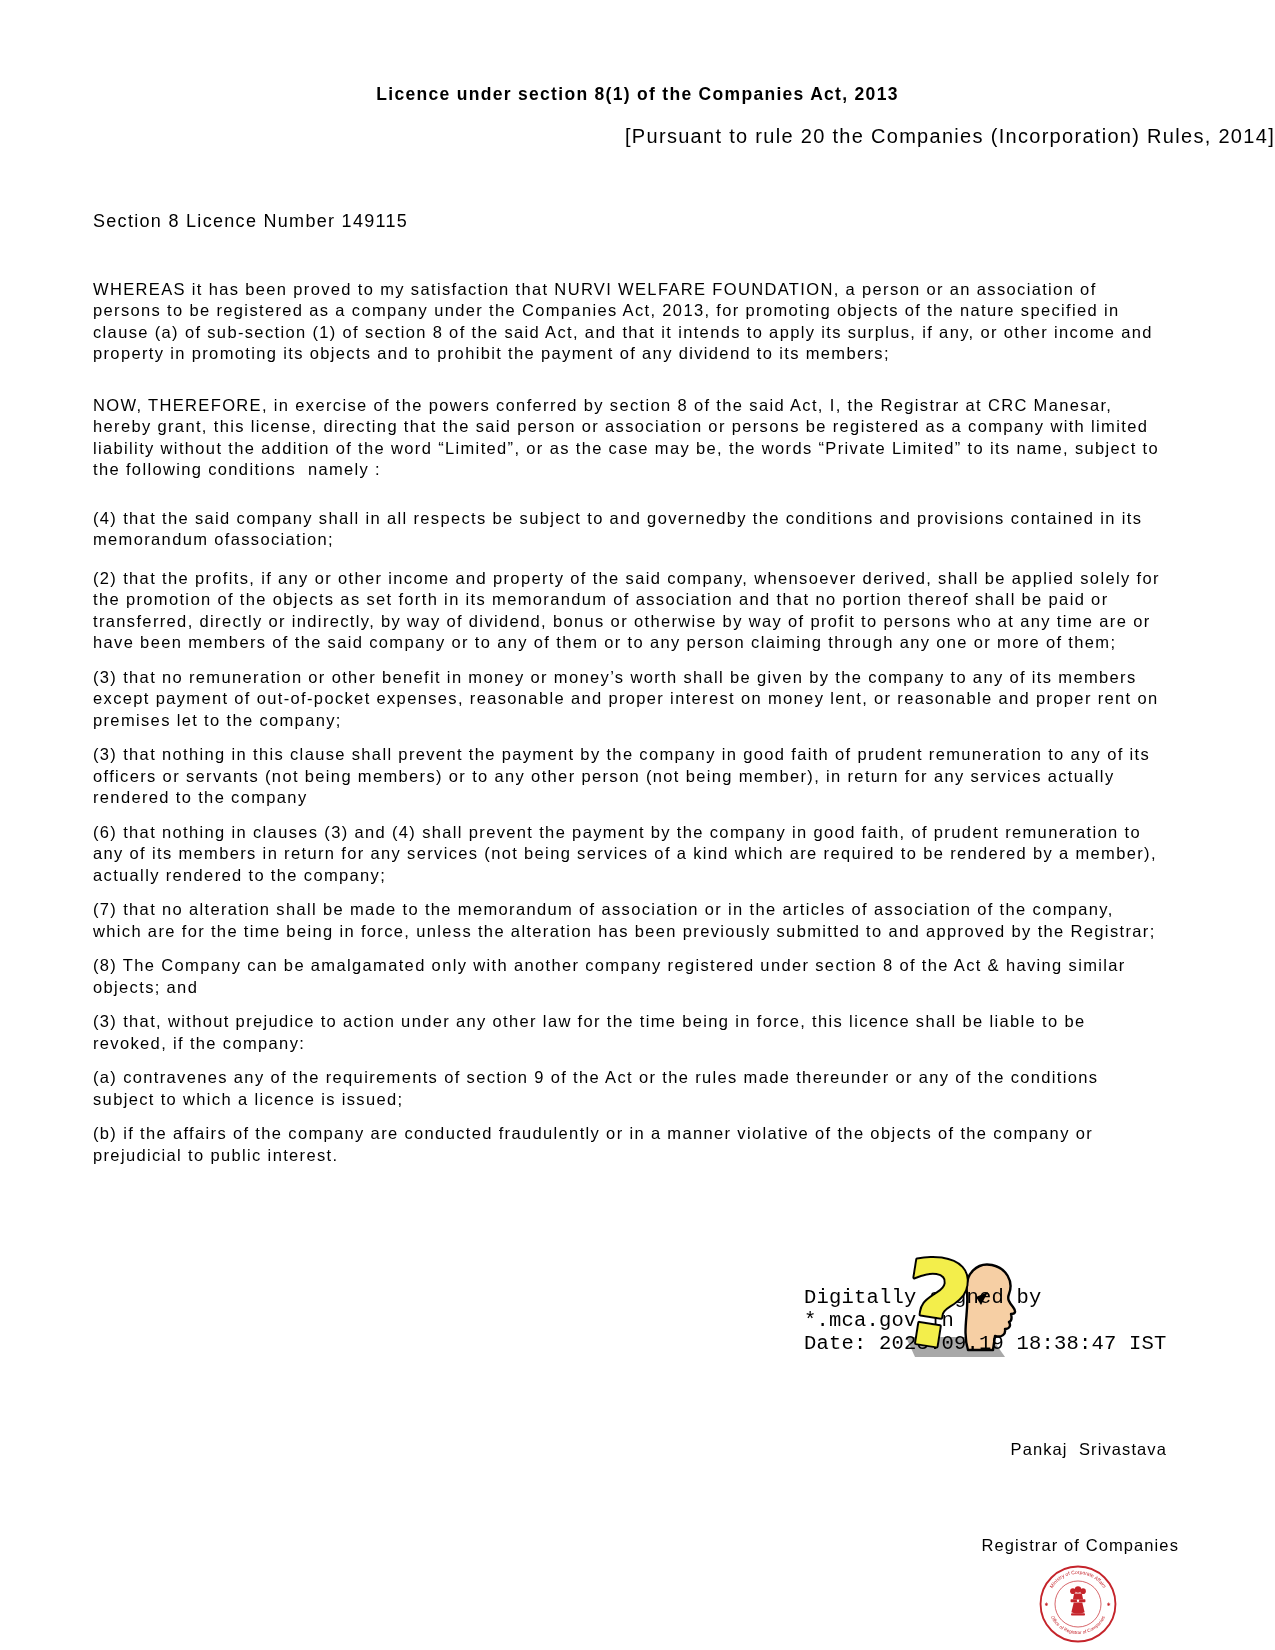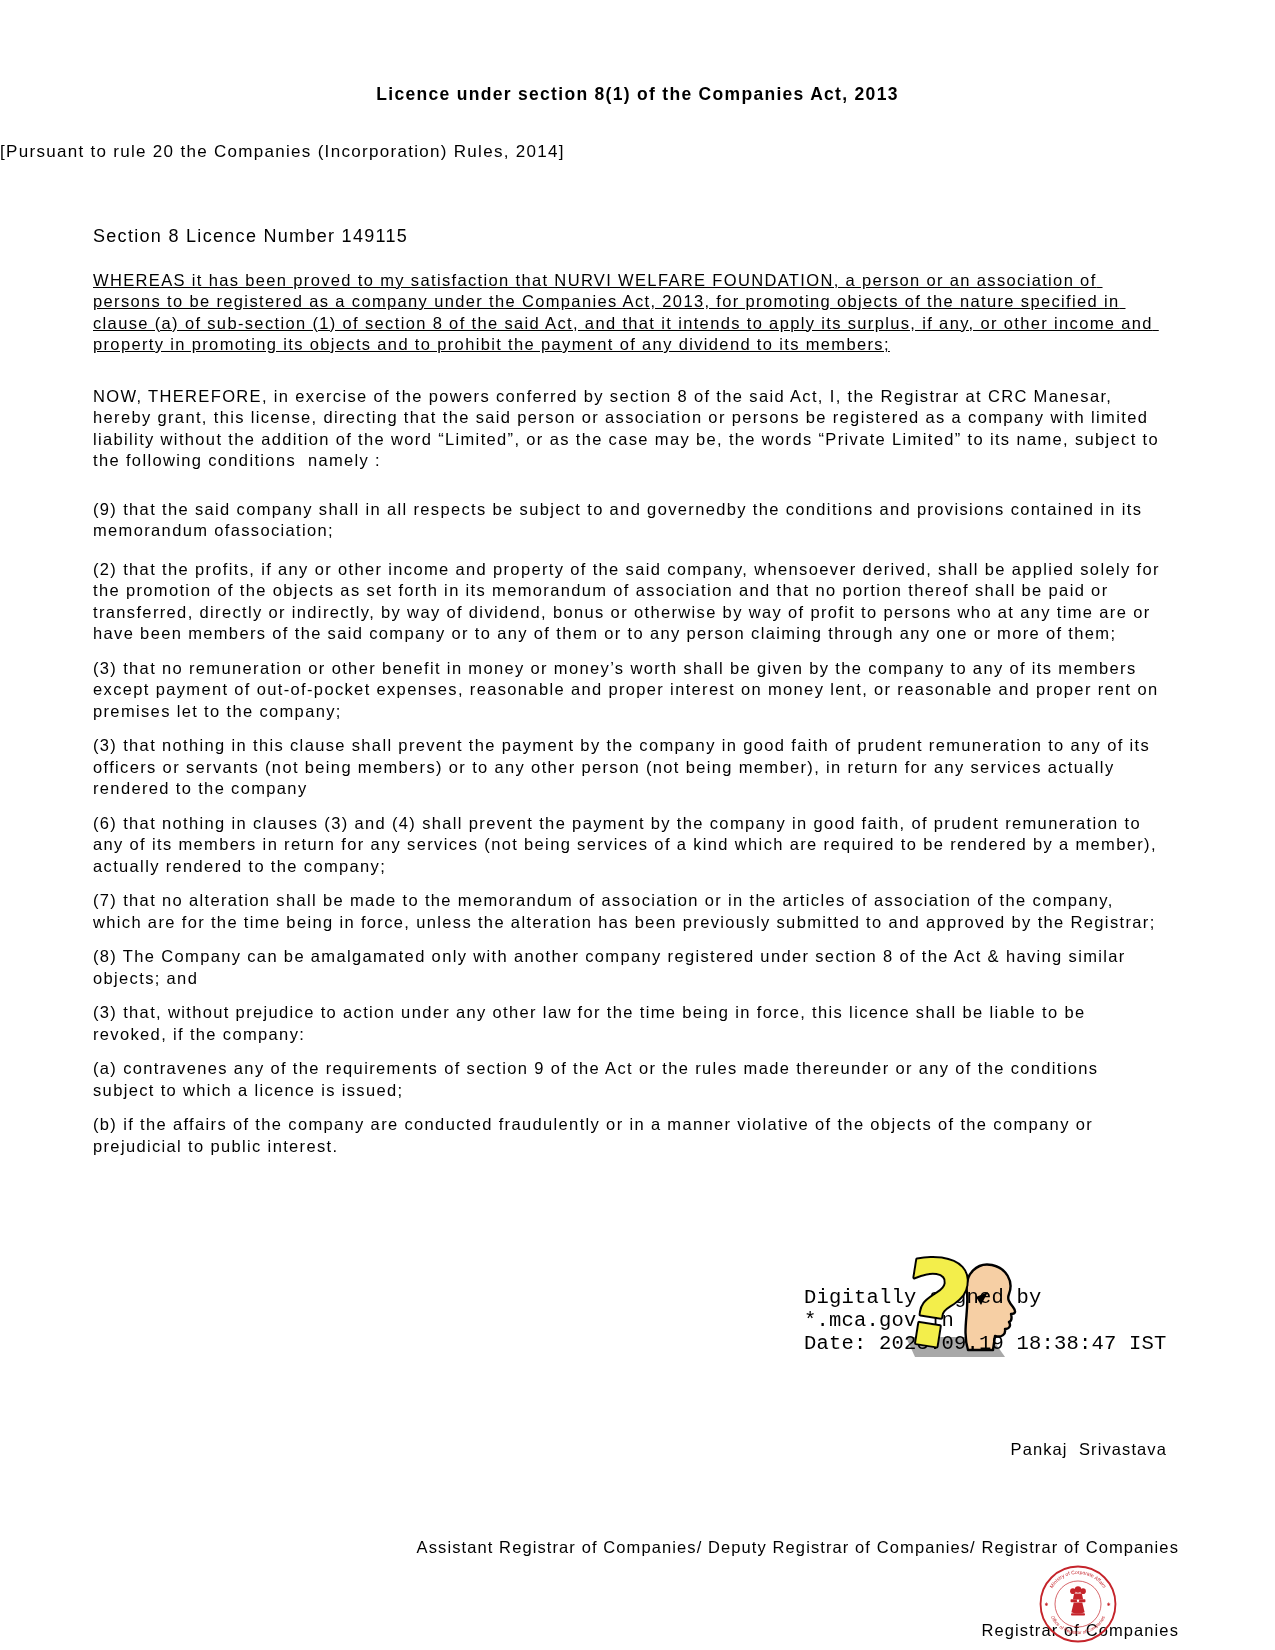--- a/index.html
+++ b/index.html
@@ -16,43 +16,43 @@
   .doc-head{width:1275px;}
   .title{
     padding-top:84px;
     text-align:center;
     font-size:17.5px;font-weight:bold;
     letter-spacing:1.3px;
     line-height:21.5px;
     white-space:pre-wrap;
   }
   .subtitle{
-    margin-top:35px;
-    text-align:left;
-    font-size:17px;
+    margin-top:20px;
+    text-align:right;
+    font-size:20px;
     letter-spacing:1.3px;
     line-height:21.5px;
     white-space:pre-wrap;
   }
   .content{
     padding:0 112px 0 93px;
   }
   .licence-line{
     margin-top:64px;
     font-size:18px;letter-spacing:1.3px;line-height:21.5px;
     white-space:pre-wrap;
   }
   .content p{
     margin:13px 0 0 0;
     font-size:16.5px;
     letter-spacing:1.35px;
     line-height:21.5px;
     white-space:pre-wrap;
   }
-  .content p.p-whereas{margin-top:22px;text-decoration:underline;}
+  .content p.p-whereas{margin-top:46px;}
   .content p.p-now{margin-top:30px;}
   .content p.p-c1{margin-top:27px;}
   .content p.p-c2{margin-top:17px;}
 
   .sig-cert{
     position:absolute;left:805px;top:1238px;z-index:2;
     font-size:15px;line-height:22px;letter-spacing:0.2px;
     white-space:pre-wrap;
   }
   .sig-digital{
@@ -83,21 +83,21 @@
 
   <div class="doc-head">
     <div class="title">Licence under section 8(1) of the Companies Act, 2013</div>
     <div class="subtitle">[Pursuant to rule 20 the Companies (Incorporation) Rules, 2014]</div>
   </div>
 
   <div class="content">
     <div class="licence-line">Section 8 Licence Number 149115</div>
     <p class="p-whereas">WHEREAS it has been proved to my satisfaction that NURVI WELFARE FOUNDATION, a person or an association of persons to be registered as a company under the Companies Act, 2013, for promoting objects of the nature specified in clause (a) of sub-section (1) of section 8 of the said Act, and that it intends to apply its surplus, if any, or other income and property in promoting its objects and to prohibit the payment of any dividend to its members;</p>
     <p class="p-now">NOW, THEREFORE, in exercise of the powers conferred by section 8 of the said Act, I, the Registrar at CRC Manesar, hereby grant, this license, directing that the said person or association or persons be registered as a company with limited liability without the addition of the word “Limited”, or as the case may be, the words “Private Limited” to its name, subject to the following conditions  namely :</p>
-    <p class="p-c1">(9) that the said company shall in all respects be subject to and governedby the conditions and provisions contained in its memorandum ofassociation;</p>
+    <p class="p-c1">(4) that the said company shall in all respects be subject to and governedby the conditions and provisions contained in its memorandum ofassociation;</p>
     <p class="p-c2">(2) that the profits, if any or other income and property of the said company, whensoever derived, shall be applied solely for the promotion of the objects as set forth in its memorandum of association and that no portion thereof shall be paid or transferred, directly or indirectly, by way of dividend, bonus or otherwise by way of profit to persons who at any time are or have been members of the said company or to any of them or to any person claiming through any one or more of them;</p>
     <p>(3) that no remuneration or other benefit in money or money’s worth shall be given by the company to any of its members except payment of out-of-pocket expenses, reasonable and proper interest on money lent, or reasonable and proper rent on premises let to the company;</p>
     <p>(3) that nothing in this clause shall prevent the payment by the company in good faith of prudent remuneration to any of its officers or servants (not being members) or to any other person (not being member), in return for any services actually rendered to the company</p>
     <p>(6) that nothing in clauses (3) and (4) shall prevent the payment by the company in good faith, of prudent remuneration to any of its members in return for any services (not being services of a kind which are required to be rendered by a member), actually rendered to the company;</p>
     <p>(7) that no alteration shall be made to the memorandum of association or in the articles of association of the company, which are for the time being in force, unless the alteration has been previously submitted to and approved by the Registrar;</p>
     <p>(8) The Company can be amalgamated only with another company registered under section 8 of the Act &amp; having similar objects; and</p>
     <p>(3) that, without prejudice to action under any other law for the time being in force, this licence shall be liable to be revoked, if the company:</p>
     <p>(a) contravenes any of the requirements of section 9 of the Act or the rules made thereunder or any of the conditions subject to which a licence is issued;</p>
     <p>(b) if the affairs of the company are conducted fraudulently or in a manner violative of the objects of the company or prejudicial to public interest.</p>
   </div>
@@ -114,21 +114,20 @@
              C 111 79, 107 83, 100 81 L 98 95 L 73 95 C 67 76, 74 56, 72 38 Z" fill="#f6cfa4" stroke="#000" stroke-width="2.4" stroke-linejoin="round"></path>
     <polygon points="81,42 93,37 86,50" fill="#000"></polygon>
   </svg>
 
   <svg class="sig-icon-front" width="100" height="105" viewBox="0 0 100 105" aria-hidden="true">
     <text x="44" y="94" text-anchor="middle" transform="rotate(9 44 50)" font-family="'DejaVu Sans', sans-serif" font-size="118" font-weight="bold" fill="#f3ee4b" stroke="#000" stroke-width="4" paint-order="stroke" stroke-linejoin="round">?</text>
   </svg>
 
   <div class="signoff">
     <div class="so-name">Pankaj  Srivastava</div>
-    <div class="so-desig">Assistant Registrar of Companies/ Deputy Registrar of Companies/ Registrar of Companies</div>
     <div class="so-role">Registrar of Companies</div>
     
     
   </div>
 
   <svg class="seal" width="78" height="78" viewBox="0 0 100 100" aria-hidden="true">
     <circle cx="50" cy="50" r="48" fill="none" stroke="#c5242b" stroke-width="2.4"></circle>
     <circle cx="50" cy="50" r="29.5" fill="none" stroke="#c5242b" stroke-width="0.9"></circle>
     <defs>
       <path id="sealTopArc" d="M 12.8 40 A 38.5 38.5 0 0 1 87.2 40"></path>

